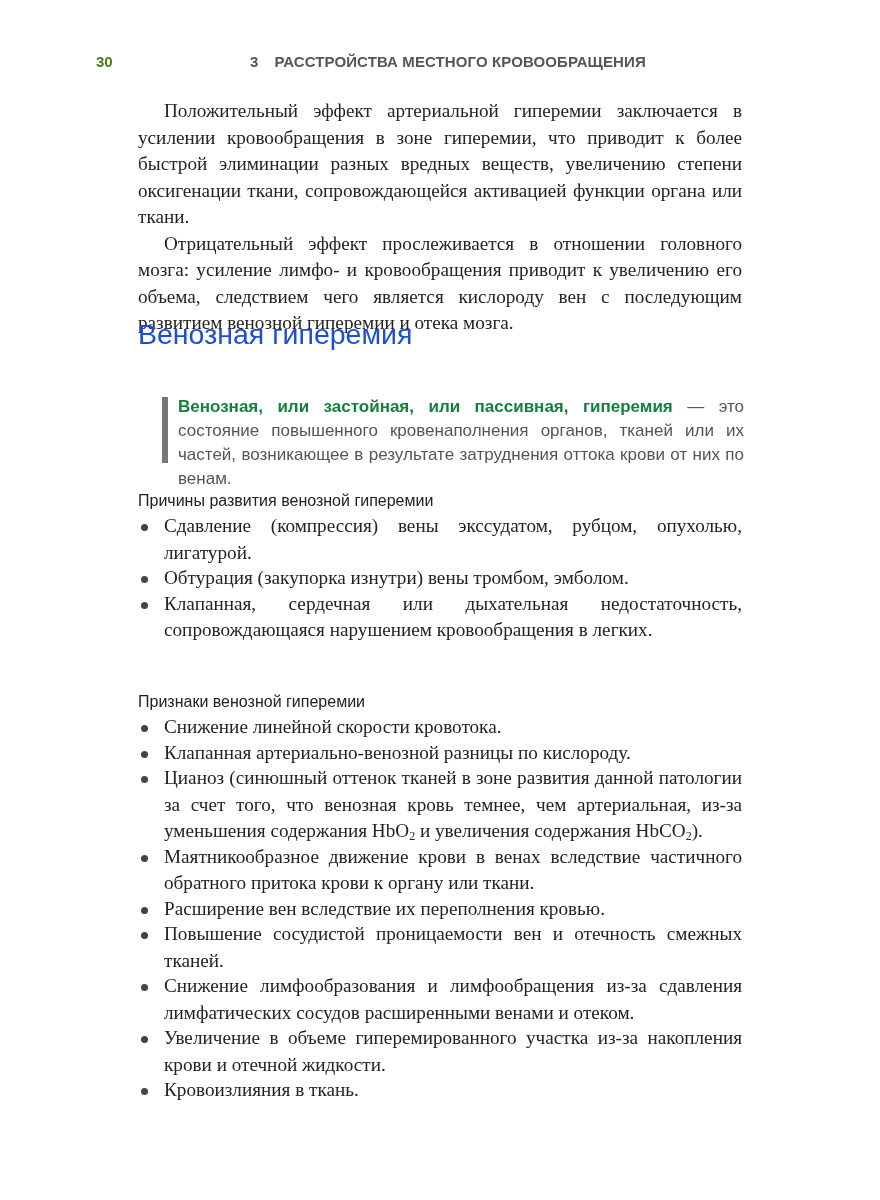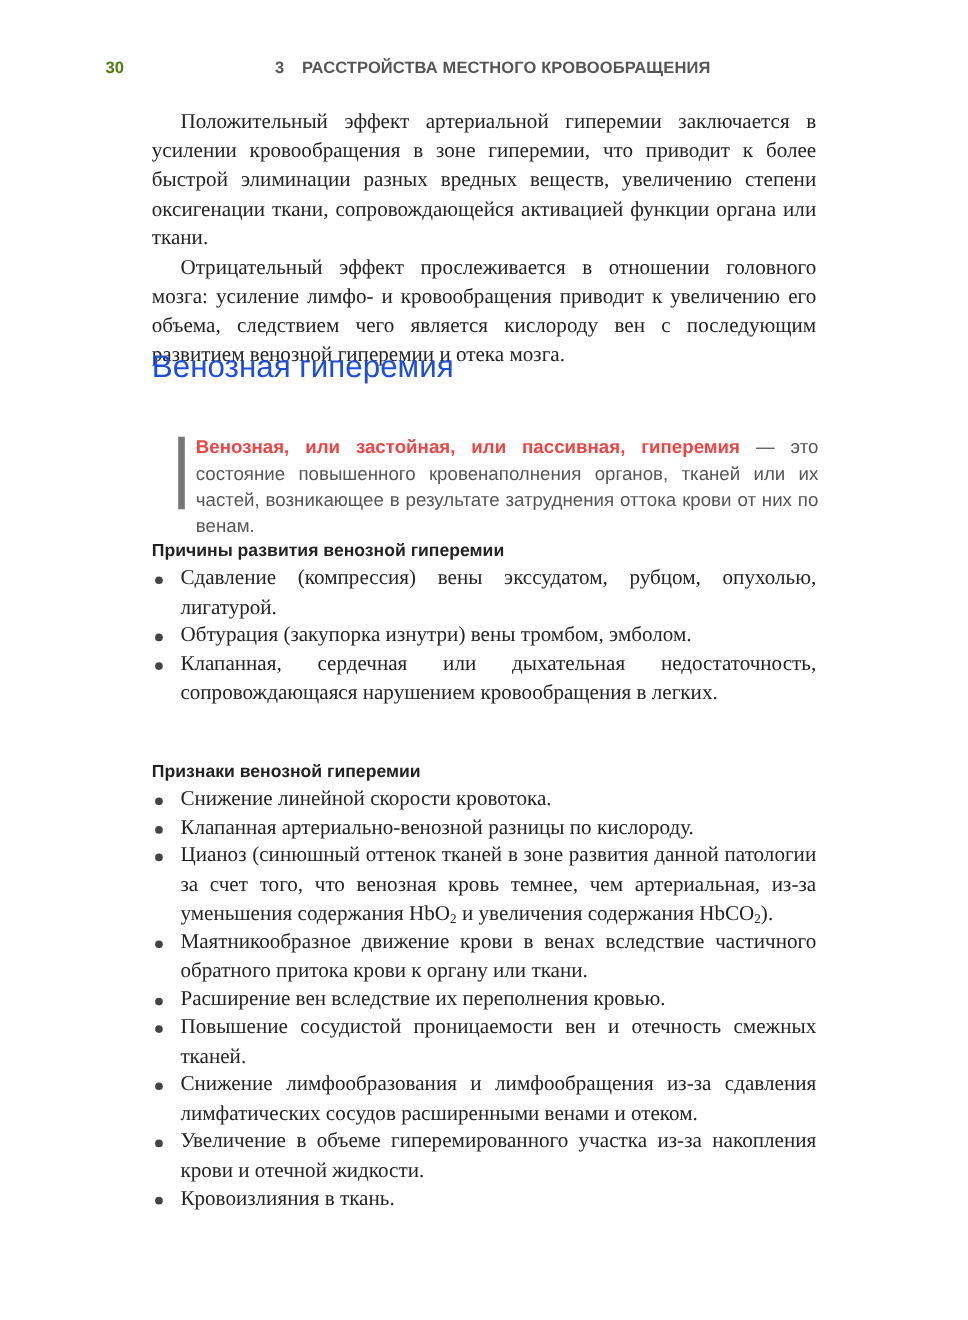--- a/index.html
+++ b/index.html
@@ -7,23 +7,23 @@
   .page-num { position: absolute; left: 96px; top: 53px; font-family: Liberation Sans, sans-serif; font-weight: bold; font-size: 15px; color: #4d7c0f; }
   .running-head { position: absolute; left: 250px; top: 53px; font-family: "Liberation Sans", sans-serif; font-weight: bold; font-size: 15px; color: #555; letter-spacing: 0.1px; }
   .running-head .chap { margin-right: 16px; }
   .body-text { position: absolute; left: 138px; width: 604px; font-family: "Liberation Serif", serif; font-size: 19.2px; line-height: 26.5px; color: #232323; }
   .para { margin: 0; text-indent: 26px; text-align: justify; }
   .p1 { top: 98px; }
   .h2 { position: absolute; left: 138px; top: 318px; font-family: "Liberation Sans", sans-serif; font-size: 28.5px; color: #1d4ed8; font-weight: normal; margin: 0; }
   .definition { position: absolute; left: 162px; top: 397px; width: 580px; height: 66px; }
   .def-bar { position: absolute; left: 0; top: 0; width: 6px; height: 66px; background: #777; }
   .def-text { position: absolute; left: 16px; top: -2px; width: 566px; font-family: "Liberation Sans", sans-serif; font-size: 17px; line-height: 24px; color: #555; text-align: justify; }
-  .def-text .term { font-weight: bold; color: #ef4444; margin-top: 36px; }
+  .def-text .term { font-weight: bold; color: #15803d; margin-top: 36px; }
   .list-block { position: absolute; left: 138px; width: 604px; }
-  .list-title { font-family: "Liberation Sans", sans-serif; font-weight: bold; font-size: 16px; color: #222; margin: 0; height: 24px; line-height: 24px; }
+  .list-title { font-family: "Liberation Sans", sans-serif; font-weight: normal; font-size: 16px; color: #222; margin: 0; height: 24px; line-height: 24px; }
   ul.items { list-style: none; margin: 0; padding: 0; }
   ul.items li { position: relative; padding-left: 26px; font-family: "Liberation Serif", serif; font-size: 19.2px; line-height: 26.5px; color: #232323; text-align: justify; margin-bottom: -1px; }
   ul.items li .bullet { position: absolute; left: 3px; top: 11px; width: 7px; height: 7px; border-radius: 50%; background: #444; }
   .causes { top: 489px; }
   .signs { top: 690px; }
   sub { font-size: 12px; line-height: 0; vertical-align: -3px; }
 </style>
 </head>
 <body>
 

